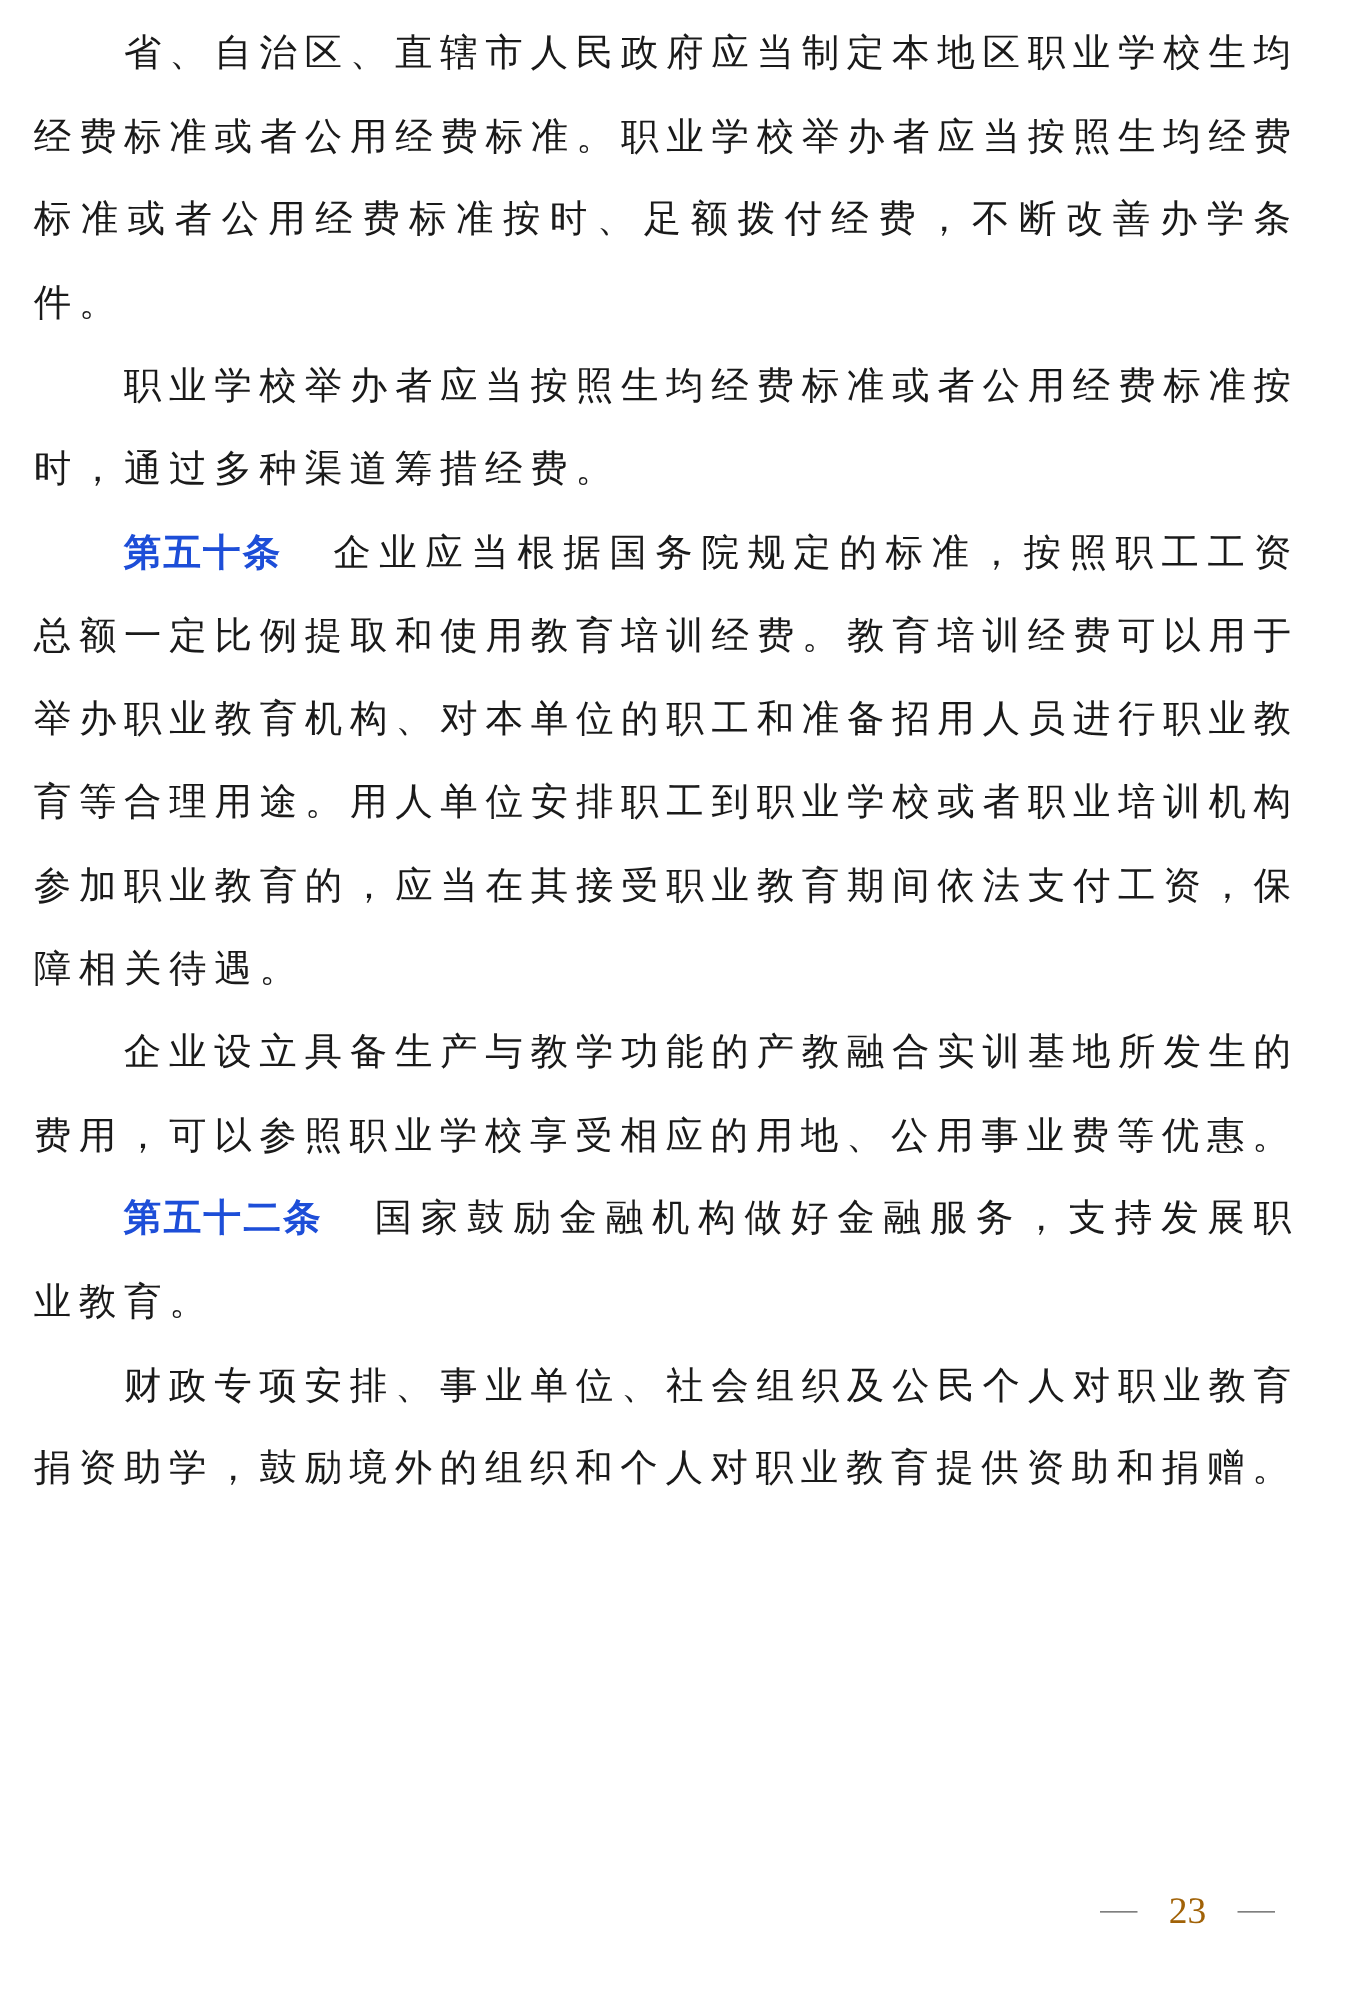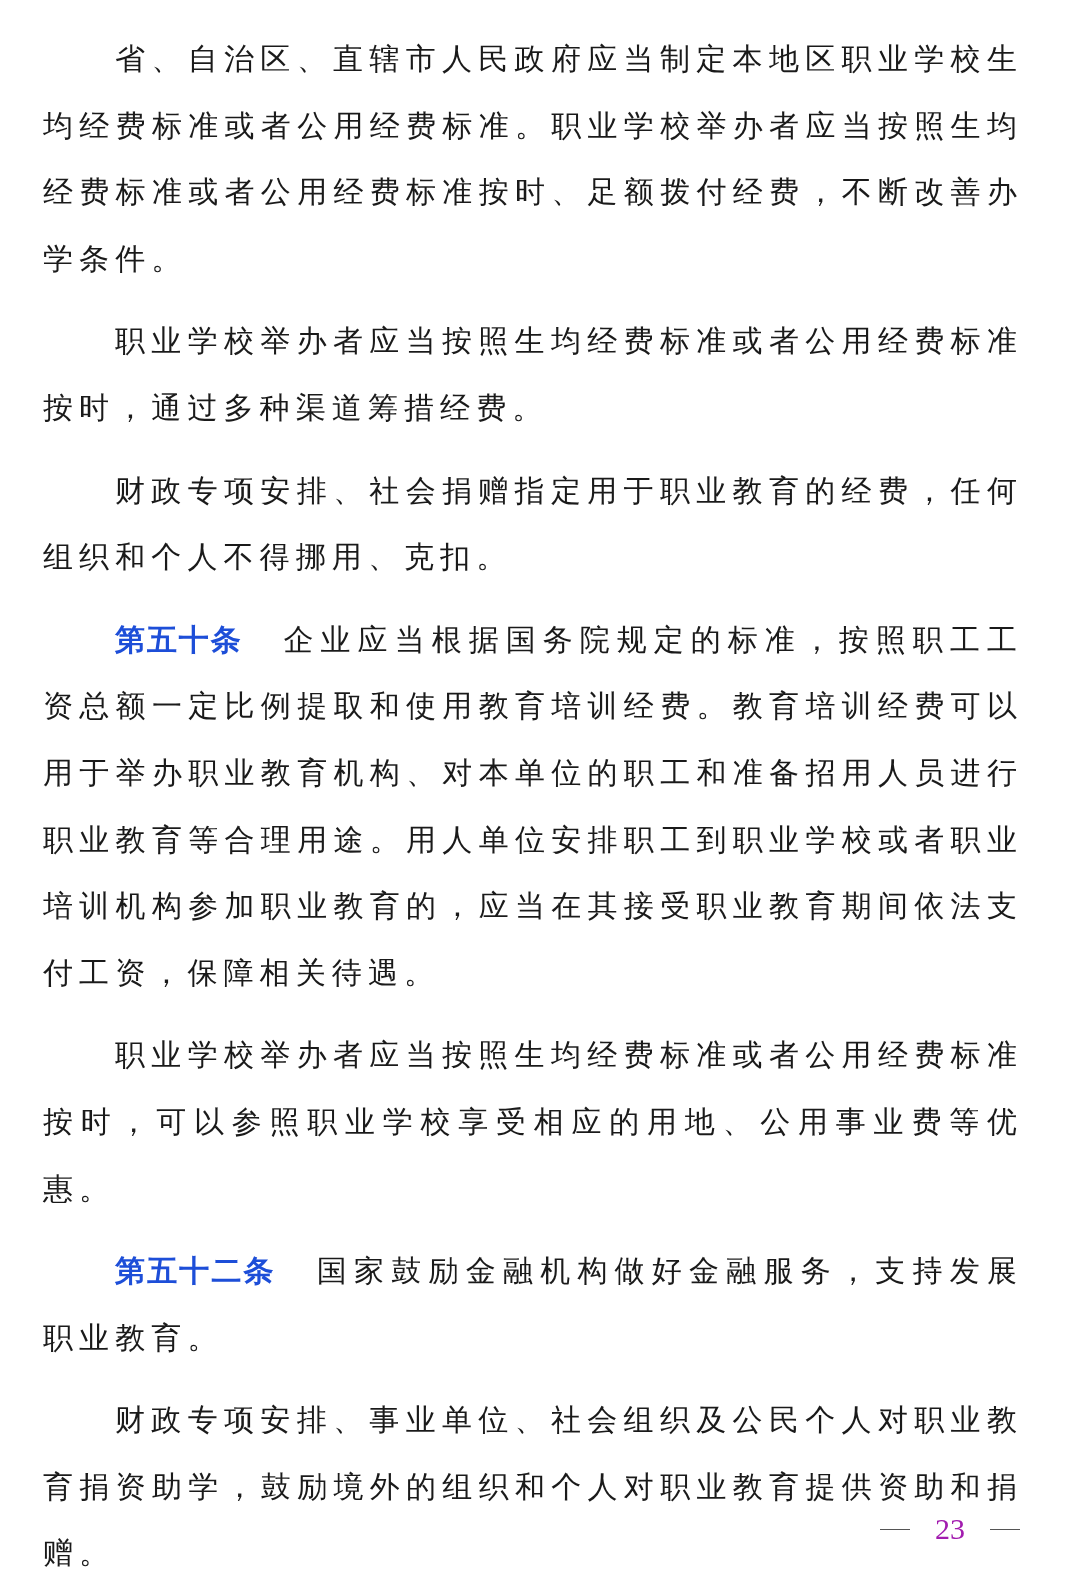--- a/index.html
+++ b/index.html
@@ -15,21 +15,21 @@
       color: #1a1a1a;
       font-family: "DejaVu Serif", "Liberation Serif", serif;
     }
     .page {
       position: absolute;
       left: 27px;
       top: 10px;
       width: 1012px;
     }
     .para {
-      margin: 16px;
+      margin: 0;
       font-size: 30px;
       line-height: 66.6px;
       letter-spacing: 6.1px;
       text-indent: 72px;
       text-align: justify;
       text-align-last: left;
       word-break: break-all;
       font-weight: normal;
     }
     .article-head {
@@ -45,47 +45,44 @@
     .page-number {
       position: absolute;
       left: 880px;
       top: 1512px;
       width: 140px;
       display: flex;
       align-items: center;
       justify-content: space-between;
       font-family: "Liberation Serif", "DejaVu Serif", serif;
       font-size: 30px;
-      color: #a21caf;
+      color: #a16207;
     }
     .dash {
       display: inline-block;
       width: 30px;
       height: 1px;
       background: #555;
     }
   </style>
 </head>
 <body>
 
 <div class="page">
   <p class="para">
     <span>省、自治区、直辖市人民政府应当制定本地区职业学校生均经费标准或者公用经费标准。职业学校举办者应当按照生均经费标准或者公用经费标准按时、足额拨付经费，不断改善办学条件。</span>
   </p>
   <p class="para">
     <span>职业学校举办者应当按照生均经费标准或者公用经费标准按时，通过多种渠道筹措经费。</span>
   </p>
   <p class="para">
-    <span>财政专项安排、社会捐赠指定用于职业教育的经费，任何组织和个人不得挪用、克扣。</span>
-  </p>
-  <p class="para">
     <span class="article-head">第五十条</span><span class="article-gap"></span><span>企业应当根据国务院规定的标准，按照职工工资总额一定比例提取和使用教育培训经费。教育培训经费可以用于举办职业教育机构、对本单位的职工和准备招用人员进行职业教育等合理用途。用人单位安排职工到职业学校或者职业培训机构参加职业教育的，应当在其接受职业教育期间依法支付工资，保障相关待遇。</span>
   </p>
   <p class="para">
-    <span>职业学校举办者应当按照生均经费标准或者公用经费标准按时，可以参照职业学校享受相应的用地、公用事业费等优惠。</span>
+    <span>企业设立具备生产与教学功能的产教融合实训基地所发生的费用，可以参照职业学校享受相应的用地、公用事业费等优惠。</span>
   </p>
   <p class="para">
     <span class="article-head">第五十二条</span><span class="article-gap"></span><span>国家鼓励金融机构做好金融服务，支持发展职业教育。</span>
   </p>
   <p class="para">
     <span>财政专项安排、事业单位、社会组织及公民个人对职业教育捐资助学，鼓励境外的组织和个人对职业教育提供资助和捐赠。</span>
   </p>
 </div>
 
 <div class="page-number">

